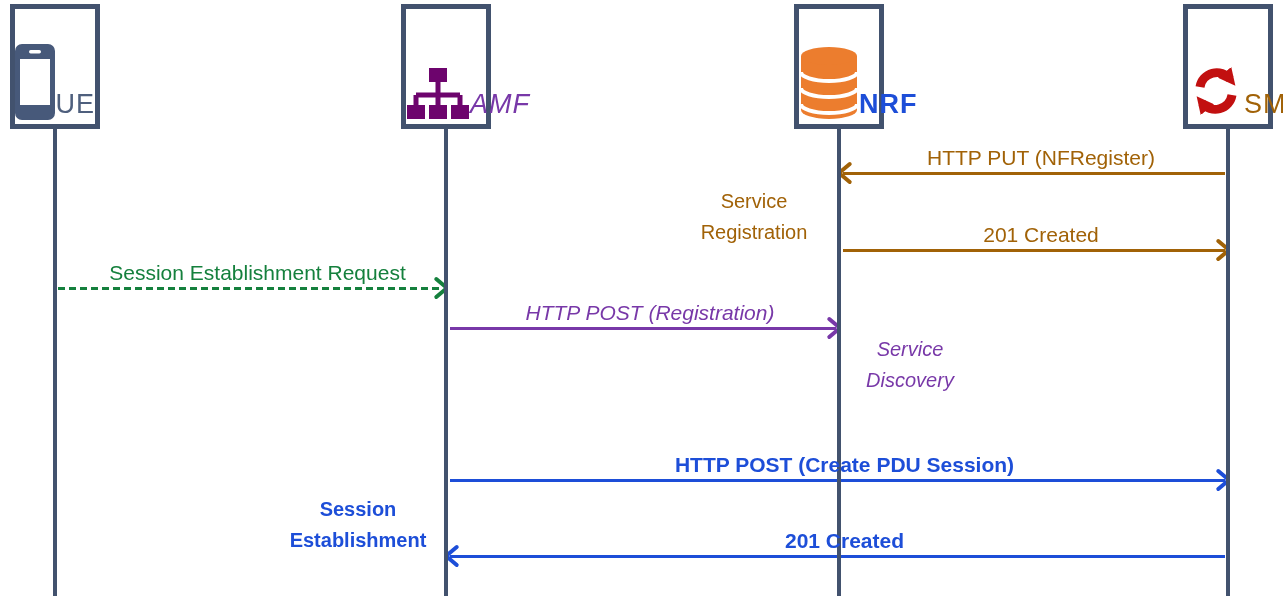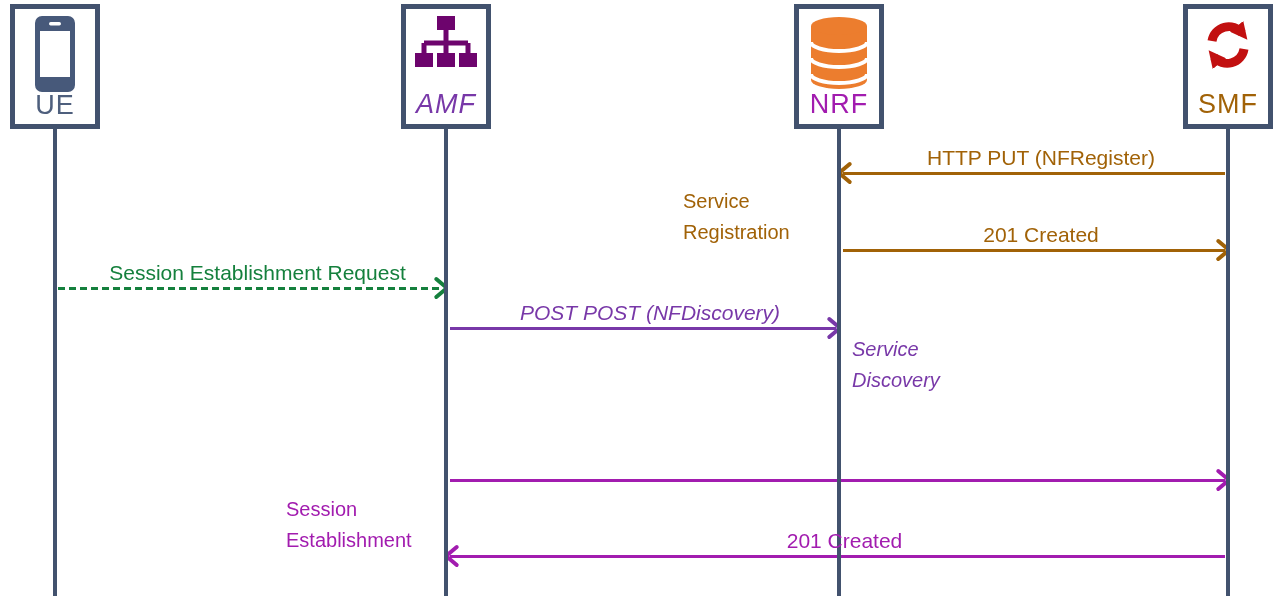--- a/index.html
+++ b/index.html
@@ -7,21 +7,21 @@
     position:relative;
     width:1283px;height:601px;
     background:#ffffff;
     font-family:"Liberation Sans","DejaVu Sans",sans-serif;
     overflow:hidden;
   }
   
   .actor{
     position:absolute;top:4px;width:90px;height:125px;
     border:5px solid #42526e;box-sizing:border-box;
-    display:flex;flex-direction:column;align-items:center;
+    display:flex;flex-direction:row;align-items:flex-end;
     justify-content:space-between;padding:7px 0 4px 0;
     background:#ffffff;z-index:7;
   }
   .actor .icon{flex:0 0 auto;display:flex;align-items:center;justify-content:center;}
   .alabel{font-size:27px;letter-spacing:1px;line-height:1;padding-bottom:2px;}
   
   .lifeline{position:absolute;top:128px;height:468px;width:4px;background:#42526e;z-index:5;}
   
   .msg{position:absolute;height:44px;}
   .msg .lbl{position:absolute;left:14px;right:0;bottom:18px;text-align:center;
@@ -35,25 +35,25 @@
     background:currentColor;transform-origin:100% 50%;}
   .head.right::before{transform:rotate(40deg);}
   .head.right::after{transform:rotate(-40deg);}
   .head.left{left:-2px;}
   .head.left::before,.head.left::after{
     content:"";position:absolute;left:0;top:10px;width:16px;height:4px;border-radius:2px;
     background:currentColor;transform-origin:0% 50%;}
   .head.left::before{transform:rotate(-40deg);}
   .head.left::after{transform:rotate(40deg);}
   
-  .phase{position:absolute;font-size:20px;line-height:1.55;z-index:9;}
+  .phase{position:absolute;text-align:center;font-size:20px;line-height:1.55;z-index:9;}
   
   .c-red{color:#a16207;}
   .c-purple{color:#7838a8;font-style:italic;}
-  .c-orange{color:#a21caf;}
+  .c-orange{color:#1d4ed8;font-weight:bold;}
   .c-slate{color:#4e5f7d;}
   .c-slate-dash{color:#15803d;}
 </style>
 </head>
 <body>
 
 <div class="stage">
 
   <div class="lifeline" style="left:53px"></div>
   <div class="lifeline" style="left:444px"></div>
@@ -126,27 +126,28 @@
     <span class="head right"></span>
   </div>
 
   <div class="msg dashed c-slate-dash" style="left:56px;top:257px;width:389px">
     <span class="lbl">Session Establishment Request</span>
     <span class="line"></span>
     <span class="head right"></span>
   </div>
 
   <div class="msg c-purple" style="left:448px;top:297px;width:390px">
-    <span class="lbl">POST POST (NFDiscovery)</span>
+    <span class="lbl">HTTP POST (Registration)</span>
     <span class="line"></span>
     <span class="head right"></span>
   </div>
 
 
   <div class="msg c-orange" style="left:448px;top:449px;width:779px">
+    <span class="lbl">HTTP POST (Create PDU Session)</span>
     <span class="line"></span>
     <span class="head right"></span>
   </div>
 
   <div class="msg c-orange" style="left:448px;top:525px;width:779px">
     <span class="lbl">201 Created</span>
     <span class="line"></span>
     <span class="head left"></span>
   </div>
 

